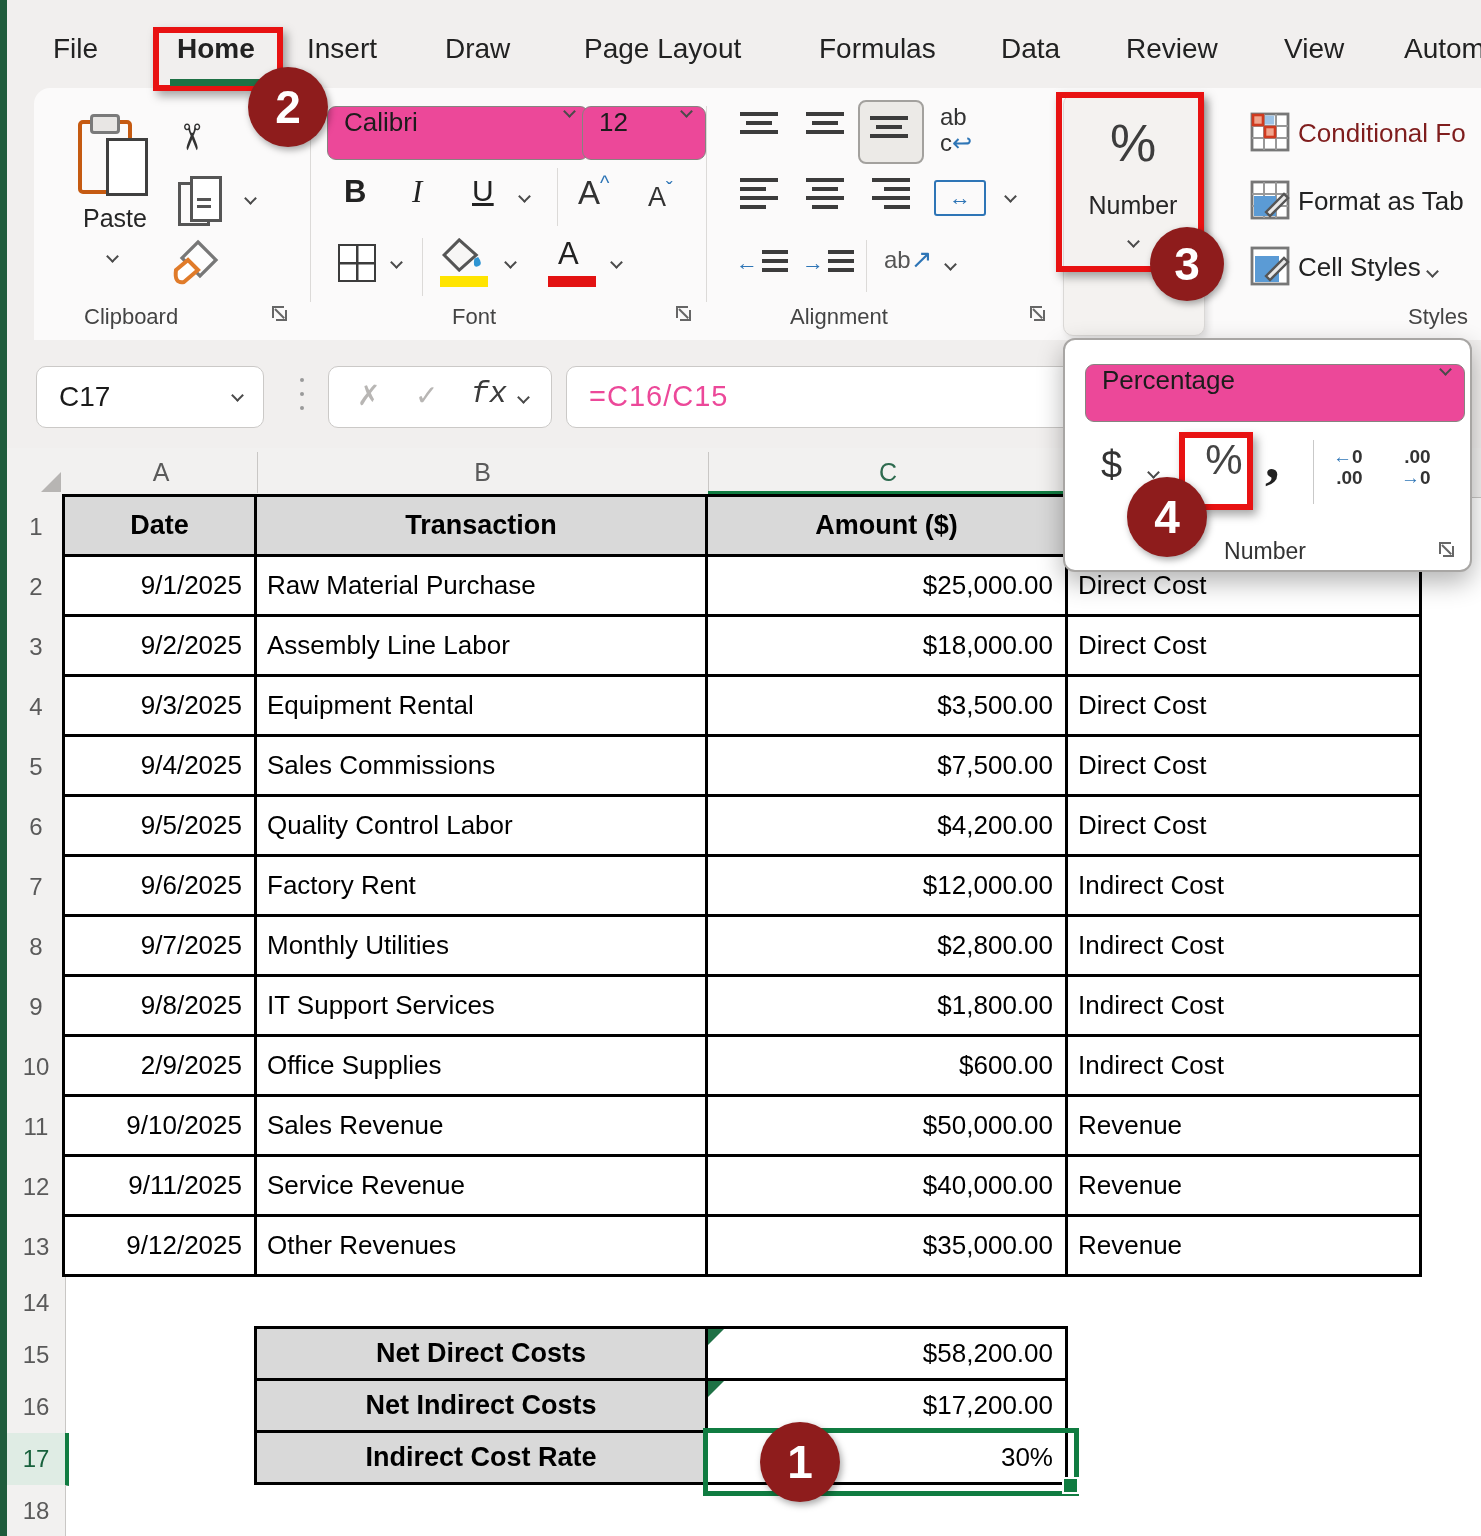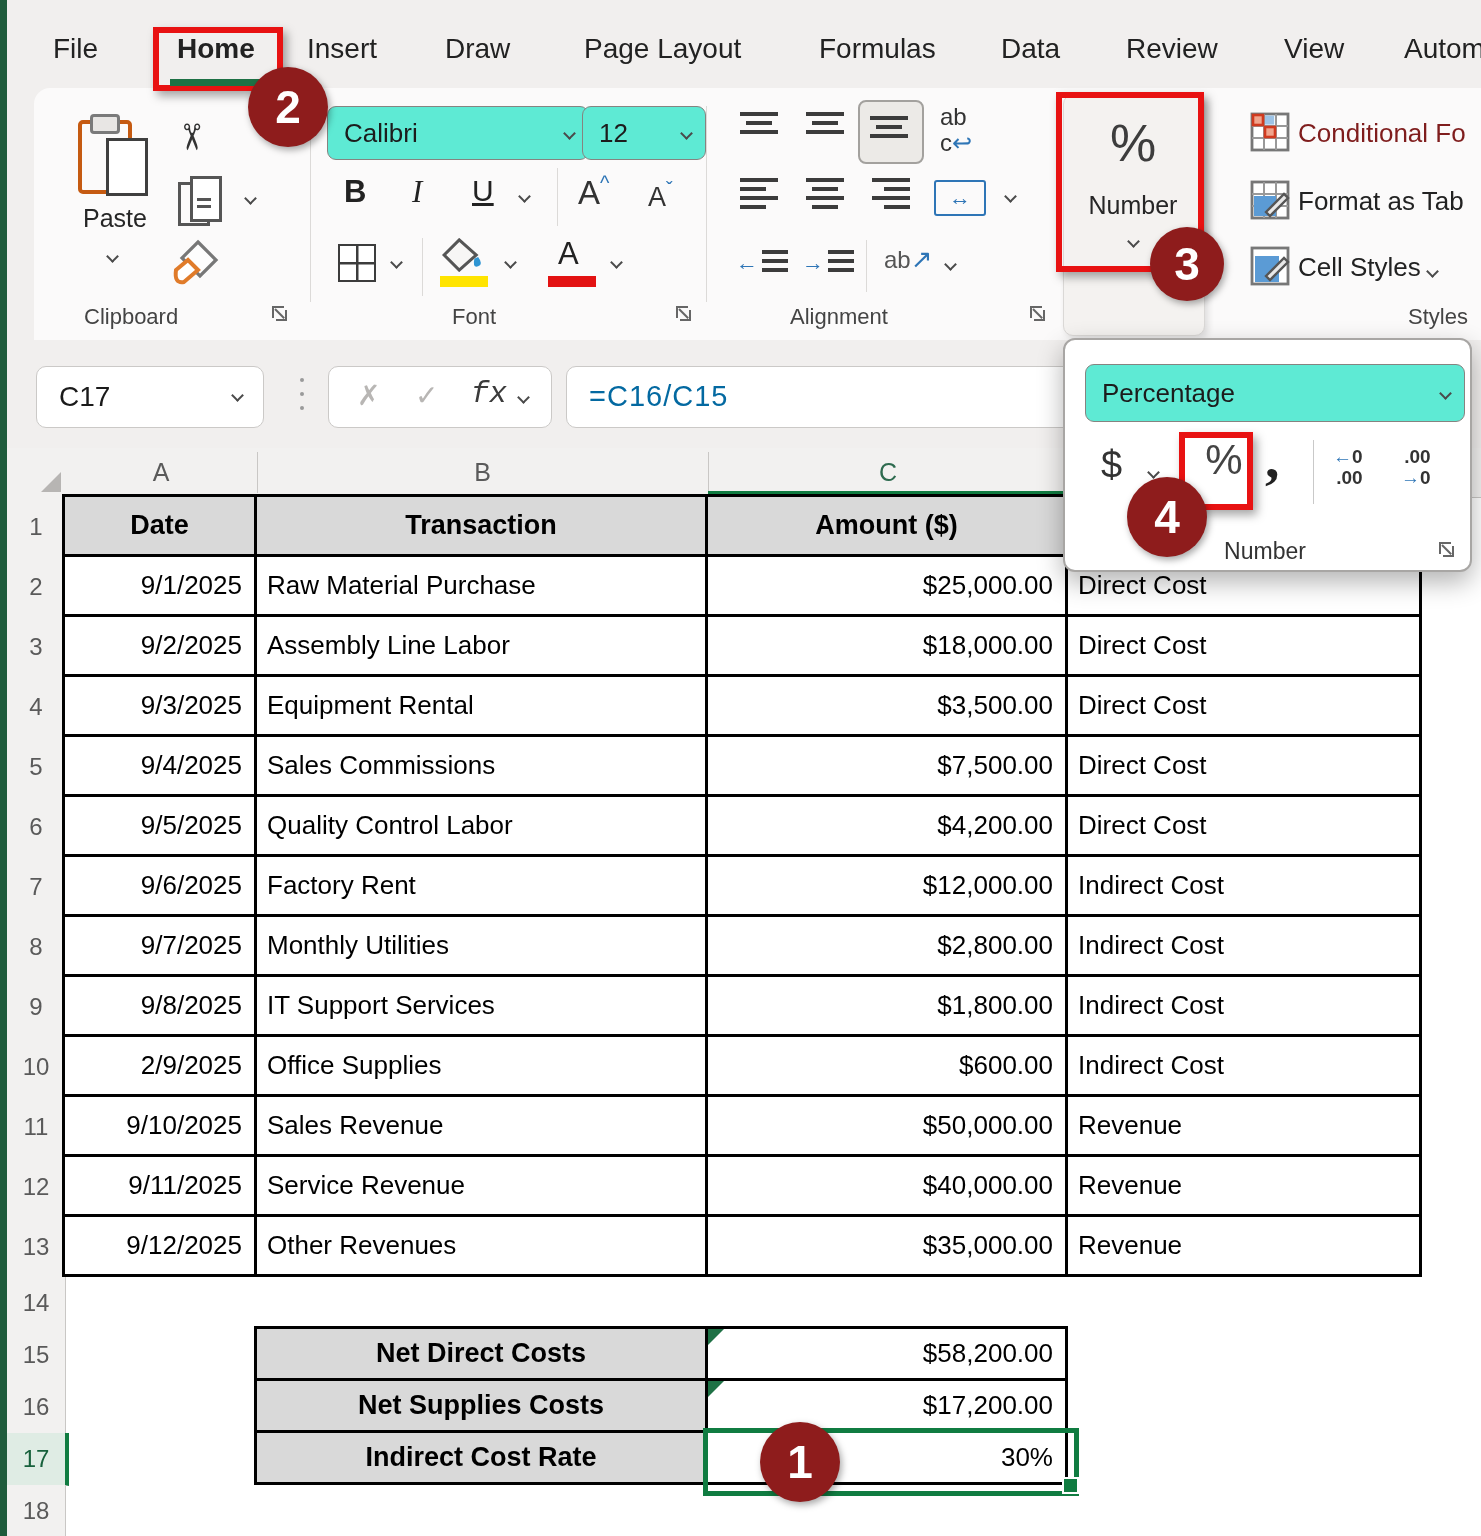--- a/index.html
+++ b/index.html
@@ -22,21 +22,21 @@
   #ribbon{left:7px;top:88px;width:1474px;height:252px;background:#f1efee}
   #ribbon-card{left:34px;top:88px;width:1447px;height:252px;background:#fbfafa;border-radius:16px 0 0 0;border-bottom:1px solid #e2e0de}
   .gsep{position:absolute;width:1px;background:#dcdad8}
   .glabel{position:absolute;font-size:22px;color:#444}
   
   .redbox{position:absolute;border:6px solid #e81212;box-shadow:4px 5px 9px rgba(0,0,0,.35);z-index:45;pointer-events:none}
   .badge{position:absolute;width:80px;height:80px;border-radius:50%;background:#8e1c1c;color:#fff;
          display:flex;align-items:center;justify-content:center;font-size:46px;font-weight:bold;z-index:60;
          box-shadow:2px 3px 7px rgba(0,0,0,.35)}
   
-  .combo{position:absolute;background:#5eead4;border:1.8px solid #868380;border-radius:9px;display:flex;align-items:center;font-size:26px;color:#1c1c1c}
+  .combo{position:absolute;background:#ec4899;border:1.8px solid #868380;border-radius:9px;display:flex;font-size:26px;color:#1c1c1c}
   .combo .chev{position:absolute;right:14px}
   
   .bars{position:absolute;display:flex;flex-direction:column;gap:5px}
   .bars .bar{height:4px;background:#3c3c3c}
   .bars.left{align-items:flex-start}.bars.center{align-items:center}.bars.right{align-items:flex-end}
   .b38{width:38px}.b26{width:26px}
   .selbox{position:absolute;border:2px solid #a3a19e;background:#eceae7;border-radius:8px}
   
   #fbar{left:7px;top:340px;width:1474px;height:108px;background:#f1efee;border-bottom:1px solid #d9d7d5}
   .fwhite{position:absolute;background:#fff;border:1.5px solid #cbc9c7;border-radius:10px}
@@ -266,21 +266,21 @@
 <div class="abs" style="left:300px;top:378px;width:4px;height:4px;background:#9a9a9a;border-radius:50%"></div>
 <div class="abs" style="left:300px;top:392px;width:4px;height:4px;background:#9a9a9a;border-radius:50%"></div>
 <div class="abs" style="left:300px;top:406px;width:4px;height:4px;background:#9a9a9a;border-radius:50%"></div>
 <div class="fwhite" style="left:328px;top:366px;width:222px;height:60px">
   <span class="abs" style="left:28px;top:12px;font-size:28px;color:#b8b6b4">✗</span>
   <span class="abs" style="left:86px;top:12px;font-size:28px;color:#b8b6b4">✓</span>
   <span class="abs" style="left:142px;top:10px;font-size:30px;font-style:italic;font-family:Liberation Mono, monospace;color:#3b3b3b">fx</span>
   <span class="chev sm abs" style="left:190px;top:26px"></span>
 </div>
 <div class="fwhite" style="left:566px;top:366px;width:902px;height:60px">
-  <span class="abs" style="left:22px;top:13px;font-size:29px;color:#0369a1;letter-spacing:1px">=C16/C15</span>
+  <span class="abs" style="left:22px;top:13px;font-size:29px;color:#ec4899;letter-spacing:1px">=C16/C15</span>
 </div>
 
 <div class="hdr" style="left:7px;top:448px;width:58px;height:49px;border-right:1px solid #c9c7c5;border-bottom:1px solid #c9c7c5">
     <span class="corner-tri"></span>
   </div>
 <div class="hdr" style="left:65px;top:448px;width:1416px;height:49px;border-bottom:1px solid #c9c7c5"></div>
 <div class="abs" style="left:65px;top:448px;width:192px;height:49px;display:flex;align-items:center;justify-content:center;font-size:25px;color:#5a5a5a">A</div>
 <div class="abs" style="left:257px;top:448px;width:451px;height:49px;display:flex;align-items:center;justify-content:center;font-size:25px;color:#5a5a5a">B</div>
 <div class="abs" style="left:708px;top:448px;width:360px;height:49px;display:flex;align-items:center;justify-content:center;font-size:25px;color:#2e6b4f">C</div>
 <div class="colsep" style="left:257px;top:452px;height:41px"></div>
@@ -374,21 +374,21 @@
   <div class="cell r">$35,000.00</div>
   <div class="cell l">Revenue</div>
 </div>
 
 <div class="xltable" style="left:254px;top:1326px;grid-template-columns:448px 357px;grid-auto-rows:49px">
   <div class="cell hd">Net Direct Costs</div>
   <div class="cell r rel">
       <span class="tri"></span>
       <span>$58,200.00</span>
     </div>
-  <div class="cell hd">Net Supplies Costs</div>
+  <div class="cell hd">Net Indirect Costs</div>
   <div class="cell r rel">
       <span class="tri"></span>
       <span>$17,200.00</span>
     </div>
   <div class="cell hd">Indirect Cost Rate</div>
   <div class="cell r">30%</div>
 </div>
 <div id="sel-c17"></div>
 <div id="fillhandle"></div>
 

